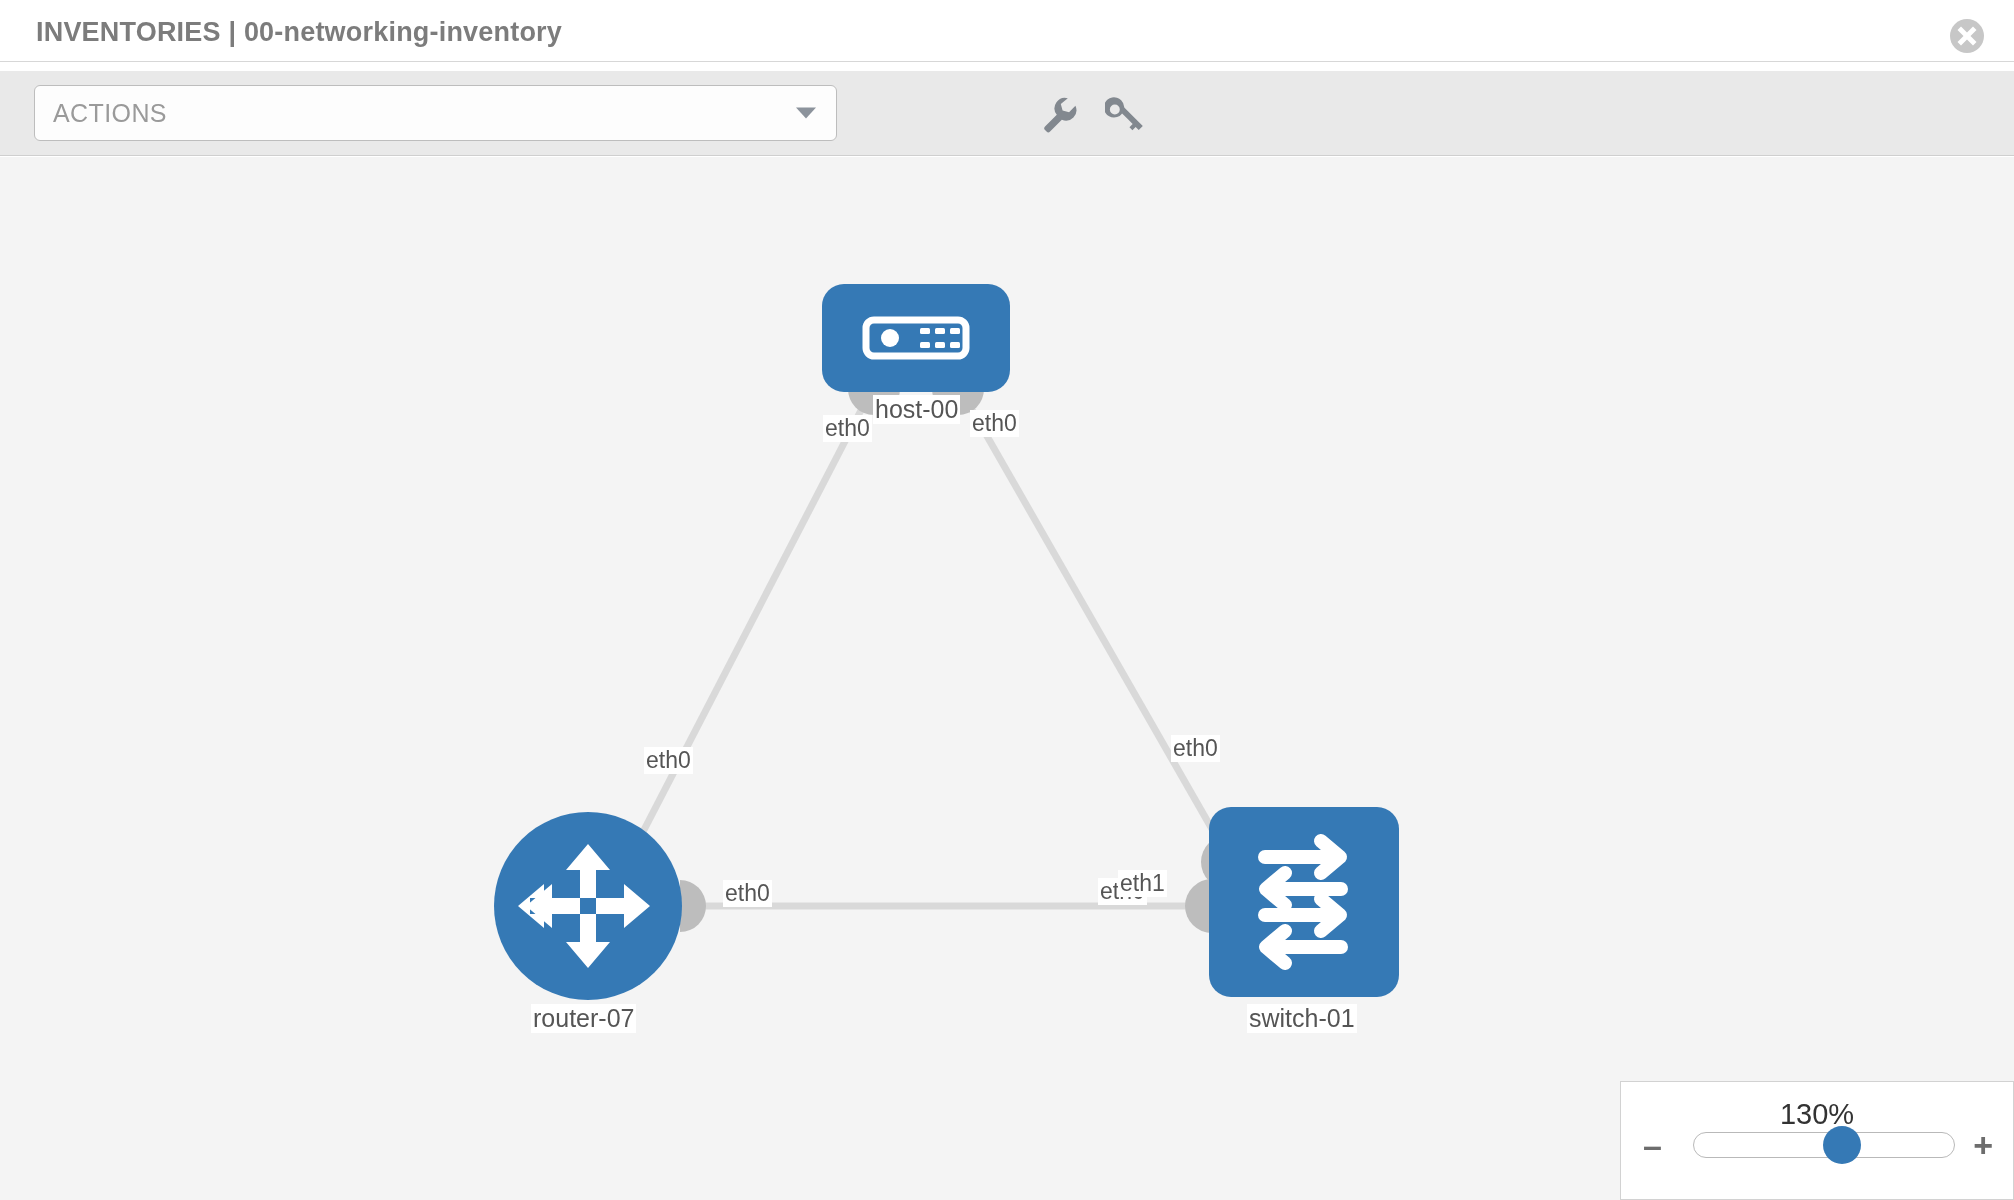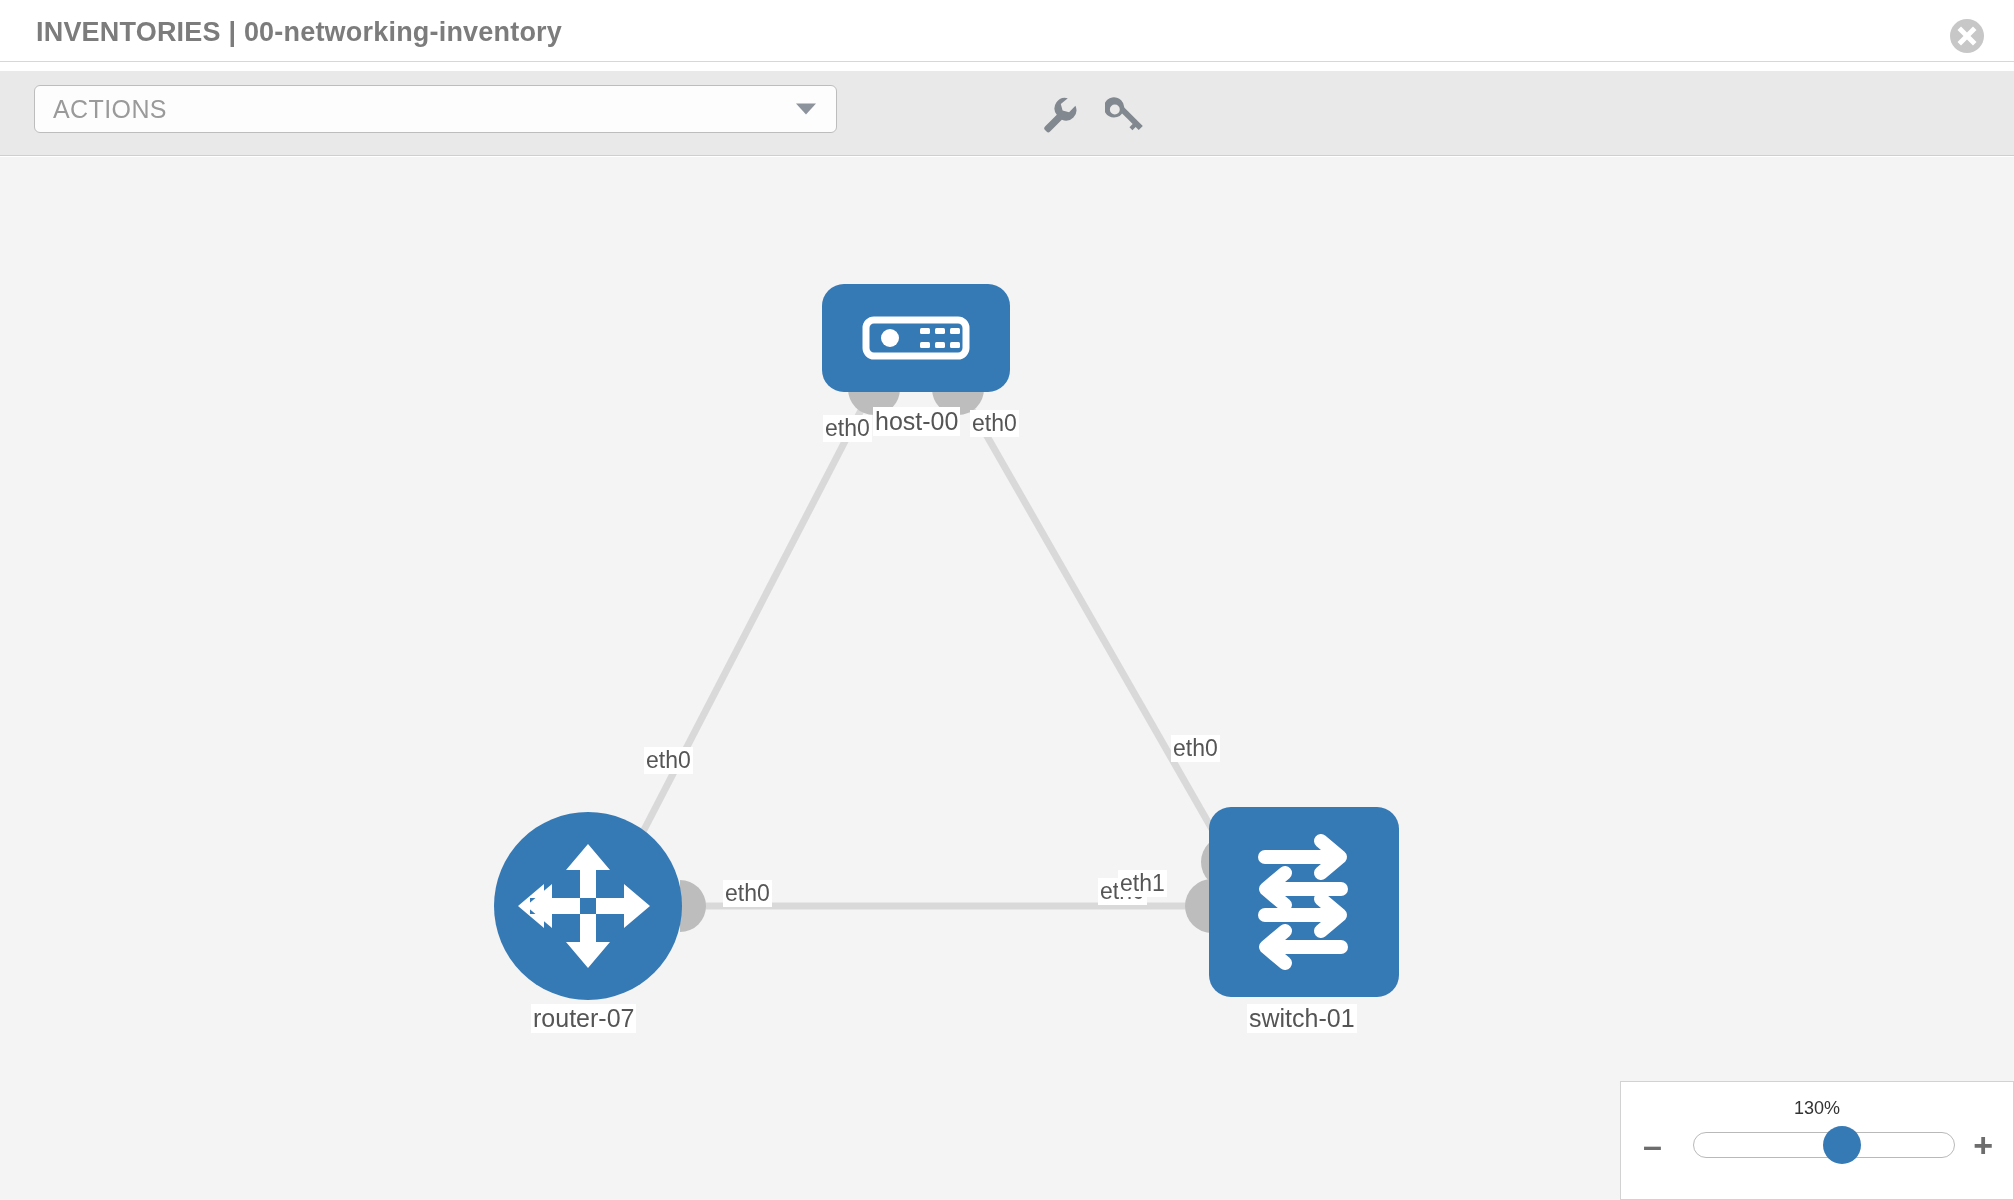--- a/index.html
+++ b/index.html
@@ -31,21 +31,21 @@
   }
   #close-button svg { display: block; }
 
   
   #toolbar {
     position: absolute; left: 0; top: 71px; width: 2014px; height: 85px;
     background: #e9e9e9;
     border-bottom: 1px solid #cfcfcf;
   }
   .field {
-    position: absolute; top: 14px; height: 48px;
+    position: absolute; top: 14px; height: 56px;
     background: #fdfdfd;
     border: 1px solid #bdbdbd;
     border-radius: 6px;
   }
   #actions-select { left: 34px; width: 803px; }
   #search-field   { left: 1182px; width: 787px; }
   .field-label {
     position: absolute; left: 18px; top: 50%; transform: translateY(-50%);
     font-size: 25px; color: #9a9a9a; letter-spacing: .4px;
     white-space: nowrap;
@@ -95,21 +95,21 @@
 
   
   #zoom-panel {
     position: absolute; left: 1620px; top: 1081px;
     width: 394px; height: 119px;
     background: #ffffff;
     border: 1px solid #d2d2d2;
   }
   #zoom-level {
     position: absolute; top: 16px; width: 100%; text-align: center;
-    font-size: 18px; color: #333333;
+    font-size: 29px; color: #333333;
   }
   #zoom-minus, #zoom-plus {
     position: absolute; top: 46px;
     font-size: 34px; color: #6d6d6d; font-weight: bold;
     cursor: pointer; line-height: 34px;
   }
   #zoom-minus { left: 22px; }
   #zoom-plus  { right: 20px; }
   #zoom-track {
     position: absolute; left: 72px; top: 50px;
@@ -239,21 +239,21 @@
     </div>
 
     <div class="iface-label" style="left:823px; top:258px;">eth0</div>
     <div class="iface-label" style="left:970px; top:253px;">eth0</div>
     <div class="iface-label" style="left:644px; top:590px;">eth0</div>
     <div class="iface-label" style="left:1171px; top:578px;">eth0</div>
     <div class="iface-label" style="left:723px; top:723px;">eth0</div>
     <div class="iface-label" style="left:1098px; top:721px;">eth0</div>
     <div class="iface-label" style="left:1118px; top:713px;">eth1</div>
 
-    <div class="node-label" style="left:873px; top:238px;margin-top:12px;">host-00</div>
+    <div class="node-label" style="left:873px; top:238px;">host-00</div>
     <div class="node-label" style="left:531px; top:847px;">router-07</div>
     <div class="node-label" style="left:1247px; top:847px;">switch-01</div>
 
     <div id="zoom-panel" style="top:924px;">
       <div id="zoom-level">130%</div>
       <div id="zoom-minus">–</div>
       <div id="zoom-track"></div>
       <div id="zoom-thumb" style="left: 201.92px;"></div>
       <div id="zoom-plus">+</div>
     </div>

